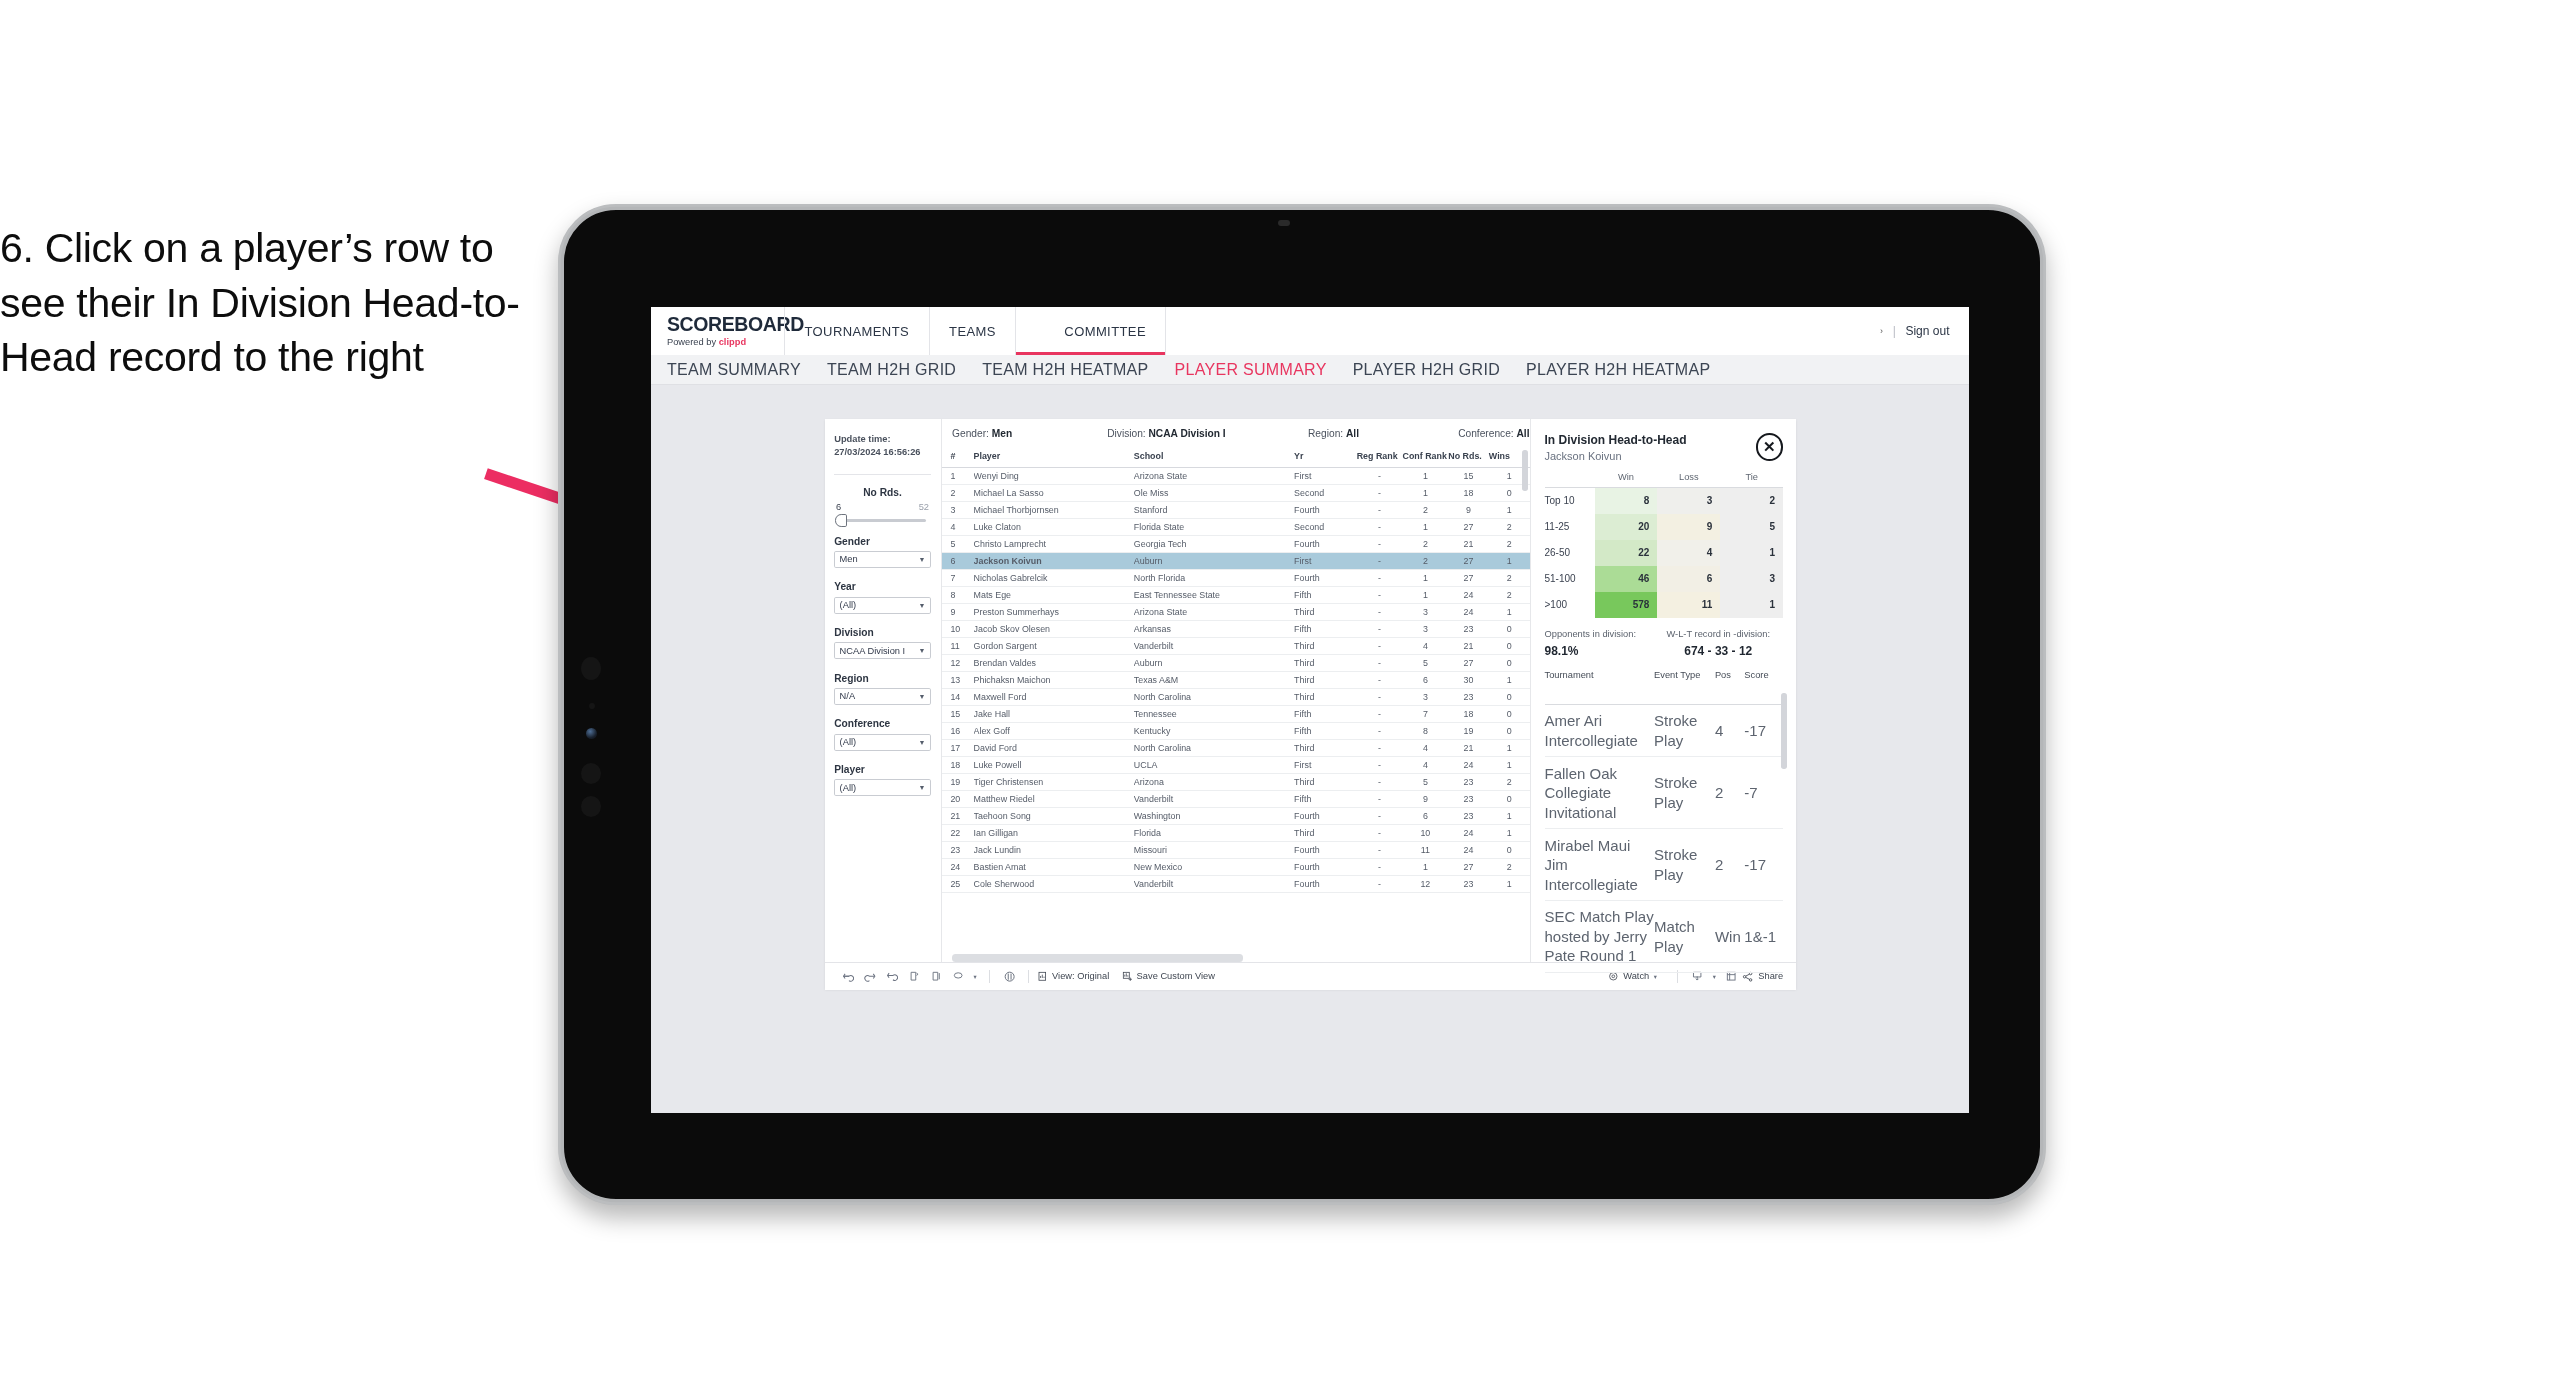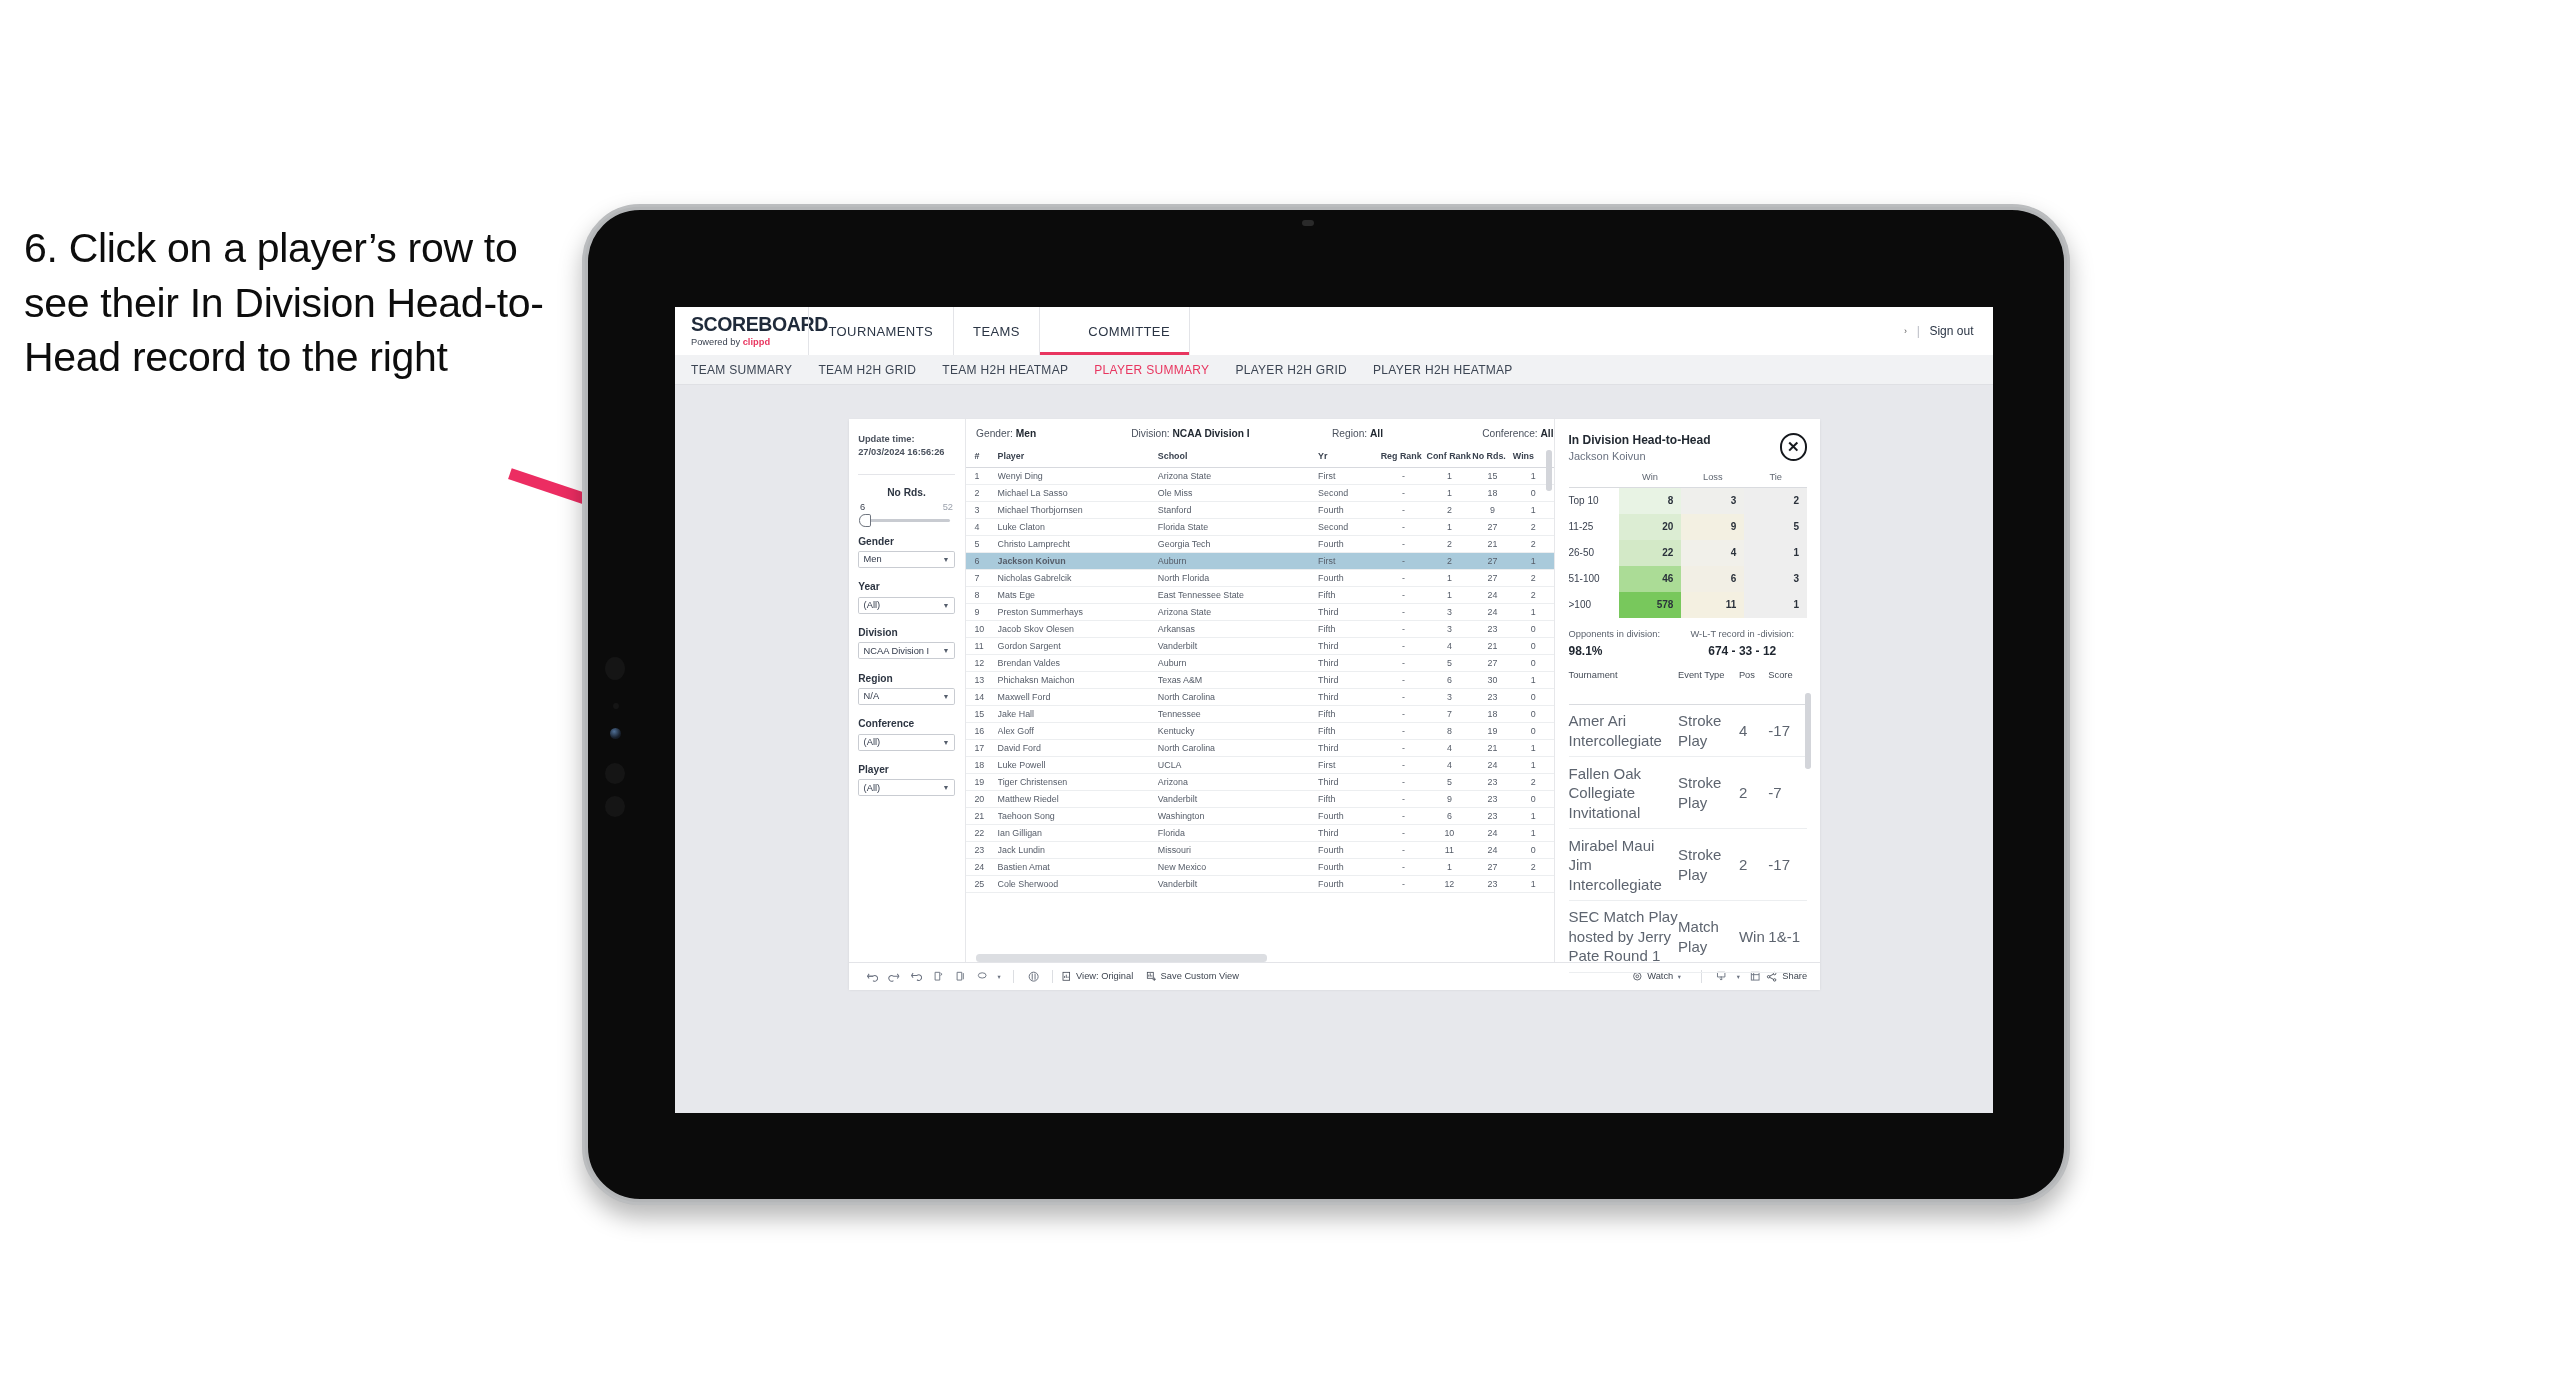--- a/index.html
+++ b/index.html
@@ -2,21 +2,21 @@
 <html style="font-size:14px"><head>
 <meta charset="utf-8">
 <style>
   * { box-sizing: border-box; margin: 0; padding: 0; }
   html, body {
     width: 2576px; height: 1386px;
     background: #ffffff;
     font-family: "Liberation Sans", sans-serif;
     overflow: hidden;
   }
-  #stage { position: relative; width: 2480px; height: 1386px; background:#fff;margin-left:24px; }
+  #stage { position: relative; width: 2480px; height: 1386px; background:#fff; }
 
   
   #caption {
     position: absolute; left: 0px; top: 221px; width: 531px;
     font-family: "Liberation Sans", sans-serif;
     font-size: 41px; line-height: 1.33; color: #0d0d0d; font-weight: 400;
     letter-spacing: -0.3px;
   }
 
   
@@ -71,21 +71,21 @@
     content:""; position:absolute; left:0; right:0; bottom:0; height:3.5px; background:#e8355f;
   }
   #topright { margin-left:auto; display:flex; align-items:center; gap:9.7px;
               padding-right: 19.5px; font-size:12px; color:#2b3545; }
   #topright .sep { color:#b9bcc4; }
   #topright .caret { font-size:8.9px; color:#555; }
 
   
   #subnav { height: 30px; background:#f1f2f4; display:flex; align-items:center;
             gap: 26px; padding-left: 16px; border-bottom:0.9px solid #dfe0e4; }
-  .subnav-item { font-size: 12px; color:#3c4553; letter-spacing:0.3px; cursor:pointer; }
+  .subnav-item { font-size: 16px; color:#3c4553; letter-spacing:0.3px; cursor:pointer; }
   .subnav-item.active { color:#e8355f; }
 
   
   #vizwrap { padding: 34px 0 0 0; display:flex; justify-content:center; }
   #viz { width: 971px; background:#ffffff; box-shadow:0 0.9px 2.7px rgba(0,0,0,.08);
          display:flex; flex-direction:column; }
   #vizbody { display:flex; height: 543px; }
 
   
   #sidebar { width: 117px; border-right:0.9px solid #e6e7ea; padding: 14px 9.7px 0 9.7px;

